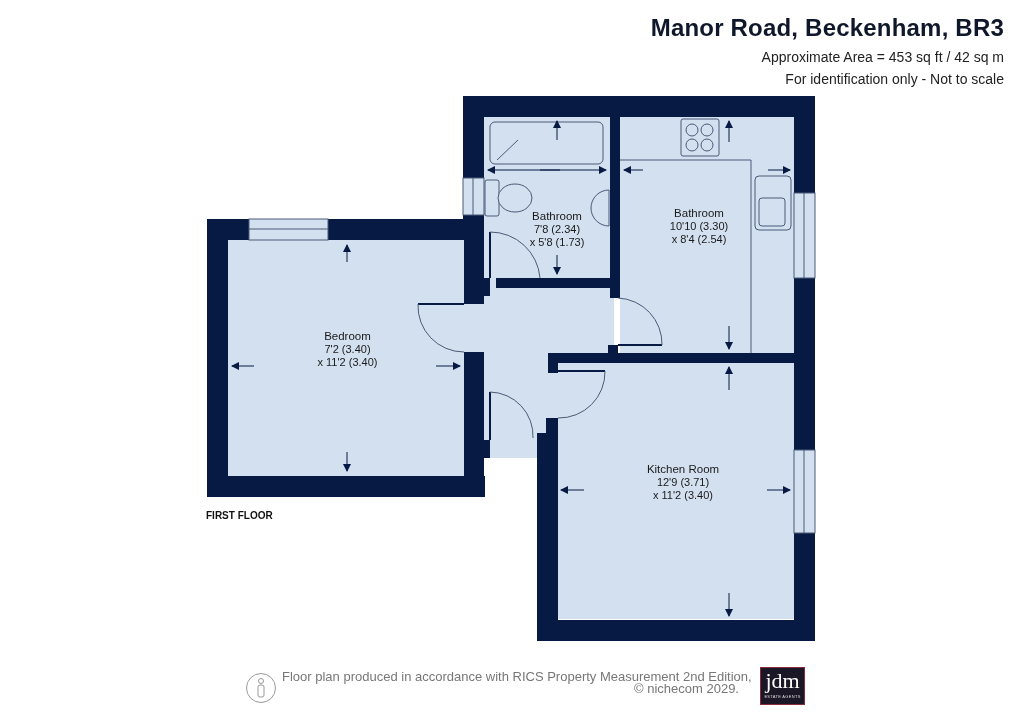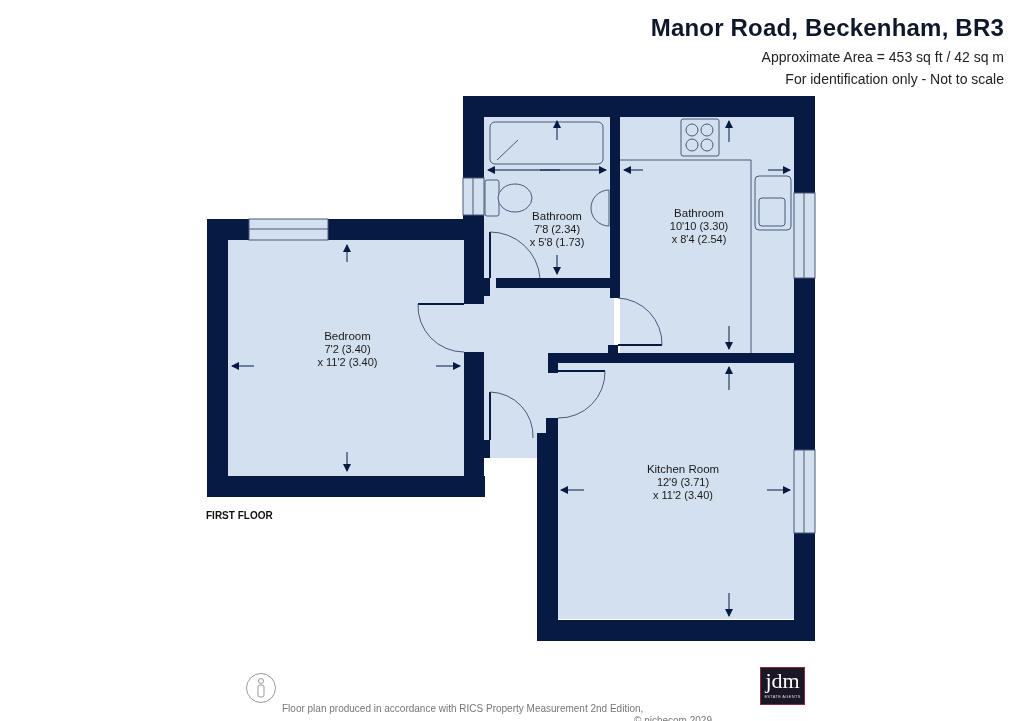--- a/index.html
+++ b/index.html
@@ -4,21 +4,21 @@
 <style>
   html, body { margin: 0; padding: 0; background: #ffffff; }
   body { width: 1020px; height: 721px; position: relative; overflow: hidden; font-family: "Liberation Sans", sans-serif; }
   .title { position: absolute; right: 16px; top: 14px; font-size: 24px; font-weight: bold; color: #0f172a; letter-spacing: 0.2px; }
   .area { position: absolute; right: 16px; top: 49px; font-size: 14px; color: #222; }
   .ident { position: absolute; right: 16px; top: 71px; font-size: 14px; color: #222; }
   .floor-label { position: absolute; left: 206px; top: 510px; font-size: 10px; font-weight: bold; color: #111; }
   svg.plan { position: absolute; left: 0; top: 0; }
   .room-label { position: absolute; text-align: center; font-size: 11px; color: #1a1a1a; line-height: 13px; }
   .room-label .name { font-weight: normal; font-size: 11.5px; }
-  .footer { position: absolute; left: 282px; top: 671px; font-size: 10px; color: #777; line-height: 12px; margin-top: 32px; }
+  .footer { position: absolute; left: 282px; top: 671px; font-size: 13px; color: #777; line-height: 12px; }
   .footer .copy { position: absolute; left: 352px; top: 12px; white-space: nowrap; }
   .person { position: absolute; left: 246px; top: 673px; width: 28px; height: 28px; border: 1px solid #999; border-radius: 50%; }
   .logo { position: absolute; left: 722px; top: 667px; width: 43px; height: 36px; background: #1b1726; border: 1px solid #8b2a3a; color: #fff; text-align: center; margin-left: 38px; }
   .logo .big { font-family: "Liberation Serif", serif; font-size: 22px; line-height: 26px; display: block; }
   .logo .small { font-size: 4px; letter-spacing: 0.3px; display: block; line-height: 5px; color: #ddd; }
 </style>
 </head>
 <body>
 
 <div class="title">Manor Road, Beckenham, BR3</div>

